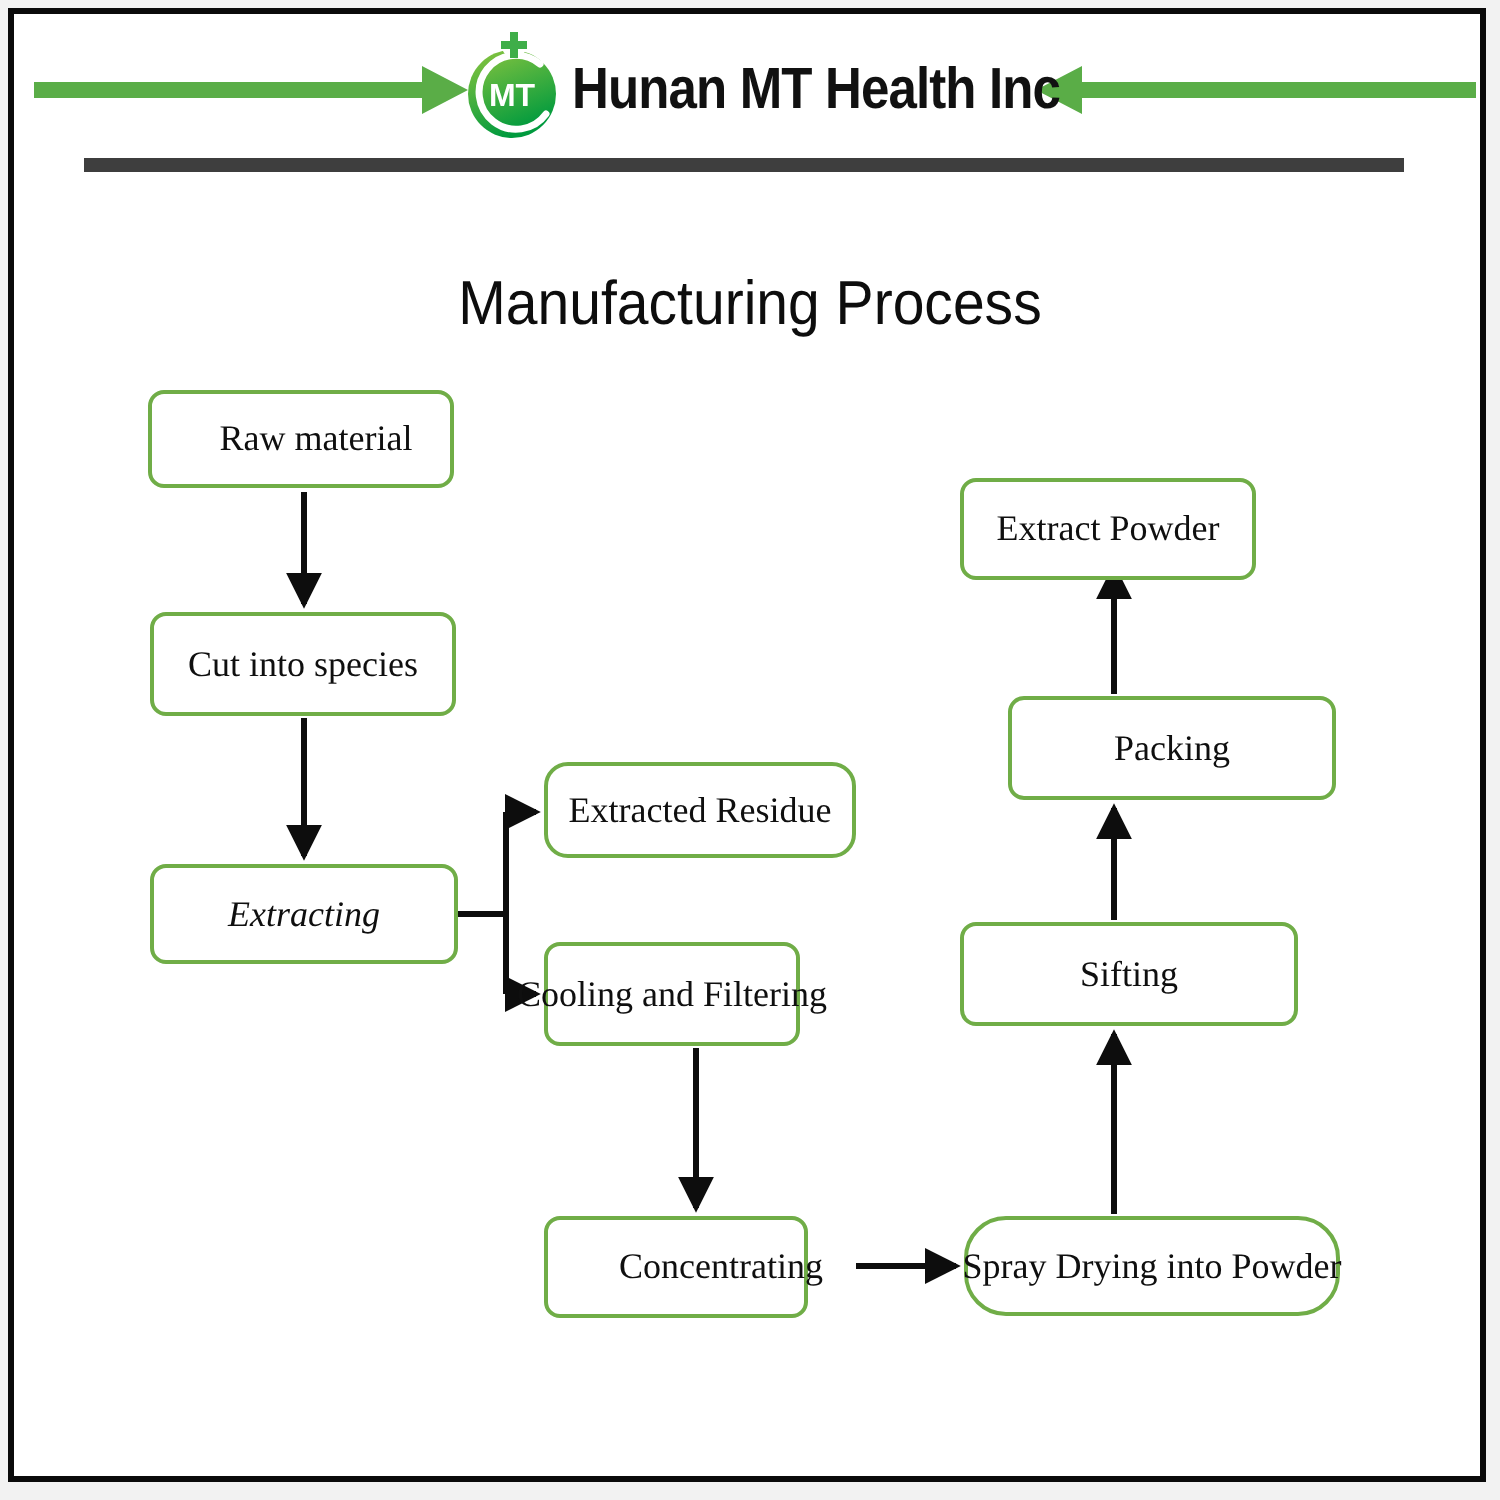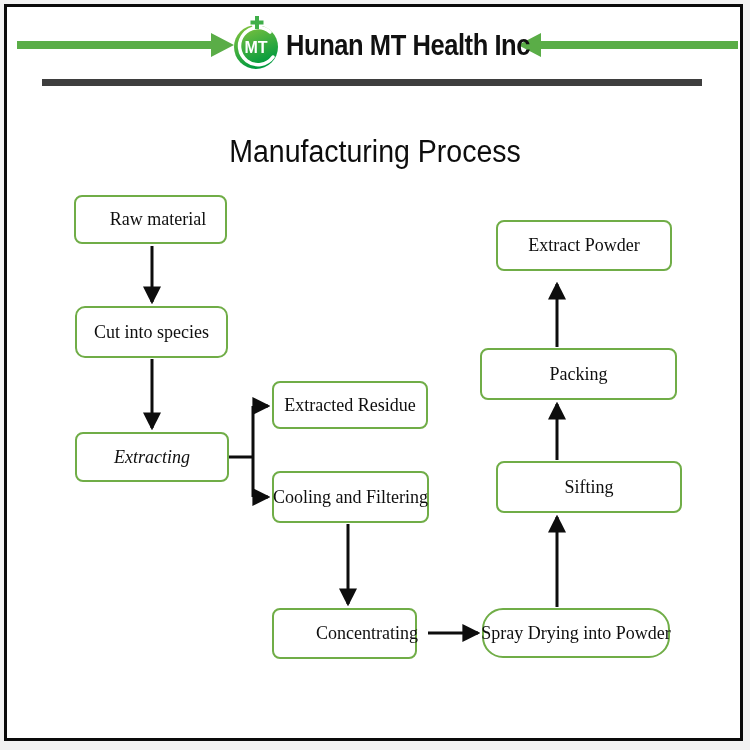--- a/index.html
+++ b/index.html
@@ -37,29 +37,29 @@
 
   
   .node {
     position:absolute; box-sizing:border-box;
     border:2.5px solid #70ad47; border-radius:8px; background:#ffffff;
     display:flex; align-items:center; justify-content:center;
     font-family:"Liberation Serif", serif; font-size:18px; color:#0f0f0f;
     white-space:nowrap; z-index:2;
   }
   .n-raw        { left:74px;  top:195px; width:153px; height:49px;padding-left:15px; }
-  .n-cut        { left:75px;  top:306px; width:153px; height:52px;border-radius:10px; }
+  .n-cut        { left:75px;  top:306px; width:153px; height:52px; }
   .n-extracting { left:75px;  top:432px; width:154px; height:50px;font-style:italic; }
-  .n-residue    { left:272px; top:381px; width:156px; height:48px; }
-  .n-cooling    { left:272px; top:471px; width:157px; height:52px; }
-  .n-concentr   { left:272px; top:608px; width:145px; height:51px;padding-left:45px; }
+  .n-residue    { left:272px; top:381px; width:156px; height:48px;border-radius:12px; }
+  .n-cooling    { left:272px; top:471px; width:128px; height:52px; }
+  .n-concentr   { left:272px; top:608px; width:132px; height:51px;padding-left:45px; }
   .n-spray      { left:482px; top:608px; width:188px; height:50px;border-radius:21px; }
-  .n-sifting    { left:496px; top:461px; width:186px; height:52px; }
-  .n-packing    { left:480px; top:348px; width:197px; height:52px; }
-  .n-extractpw  { left:480px; top:220px; width:176px; height:51px;margin-left:16px; }
+  .n-sifting    { left:480px; top:461px; width:169px; height:52px; }
+  .n-packing    { left:504px; top:348px; width:164px; height:52px; }
+  .n-extractpw  { left:480px; top:239px; width:148px; height:51px; }
 </style>
 </head>
 <body>
 
 <div class="page-frame"></div>
 
 <svg class="layer arrows" width="750" height="750" viewBox="0 0 750 750">
   <defs>
     <marker id="ah" viewBox="0 0 6 6" refX="5.2" refY="3" markerWidth="6" markerHeight="6" orient="auto-start-reverse">
       <path d="M0,0 L6,3 L0,6 Z" fill="#0d0d0d"></path>

